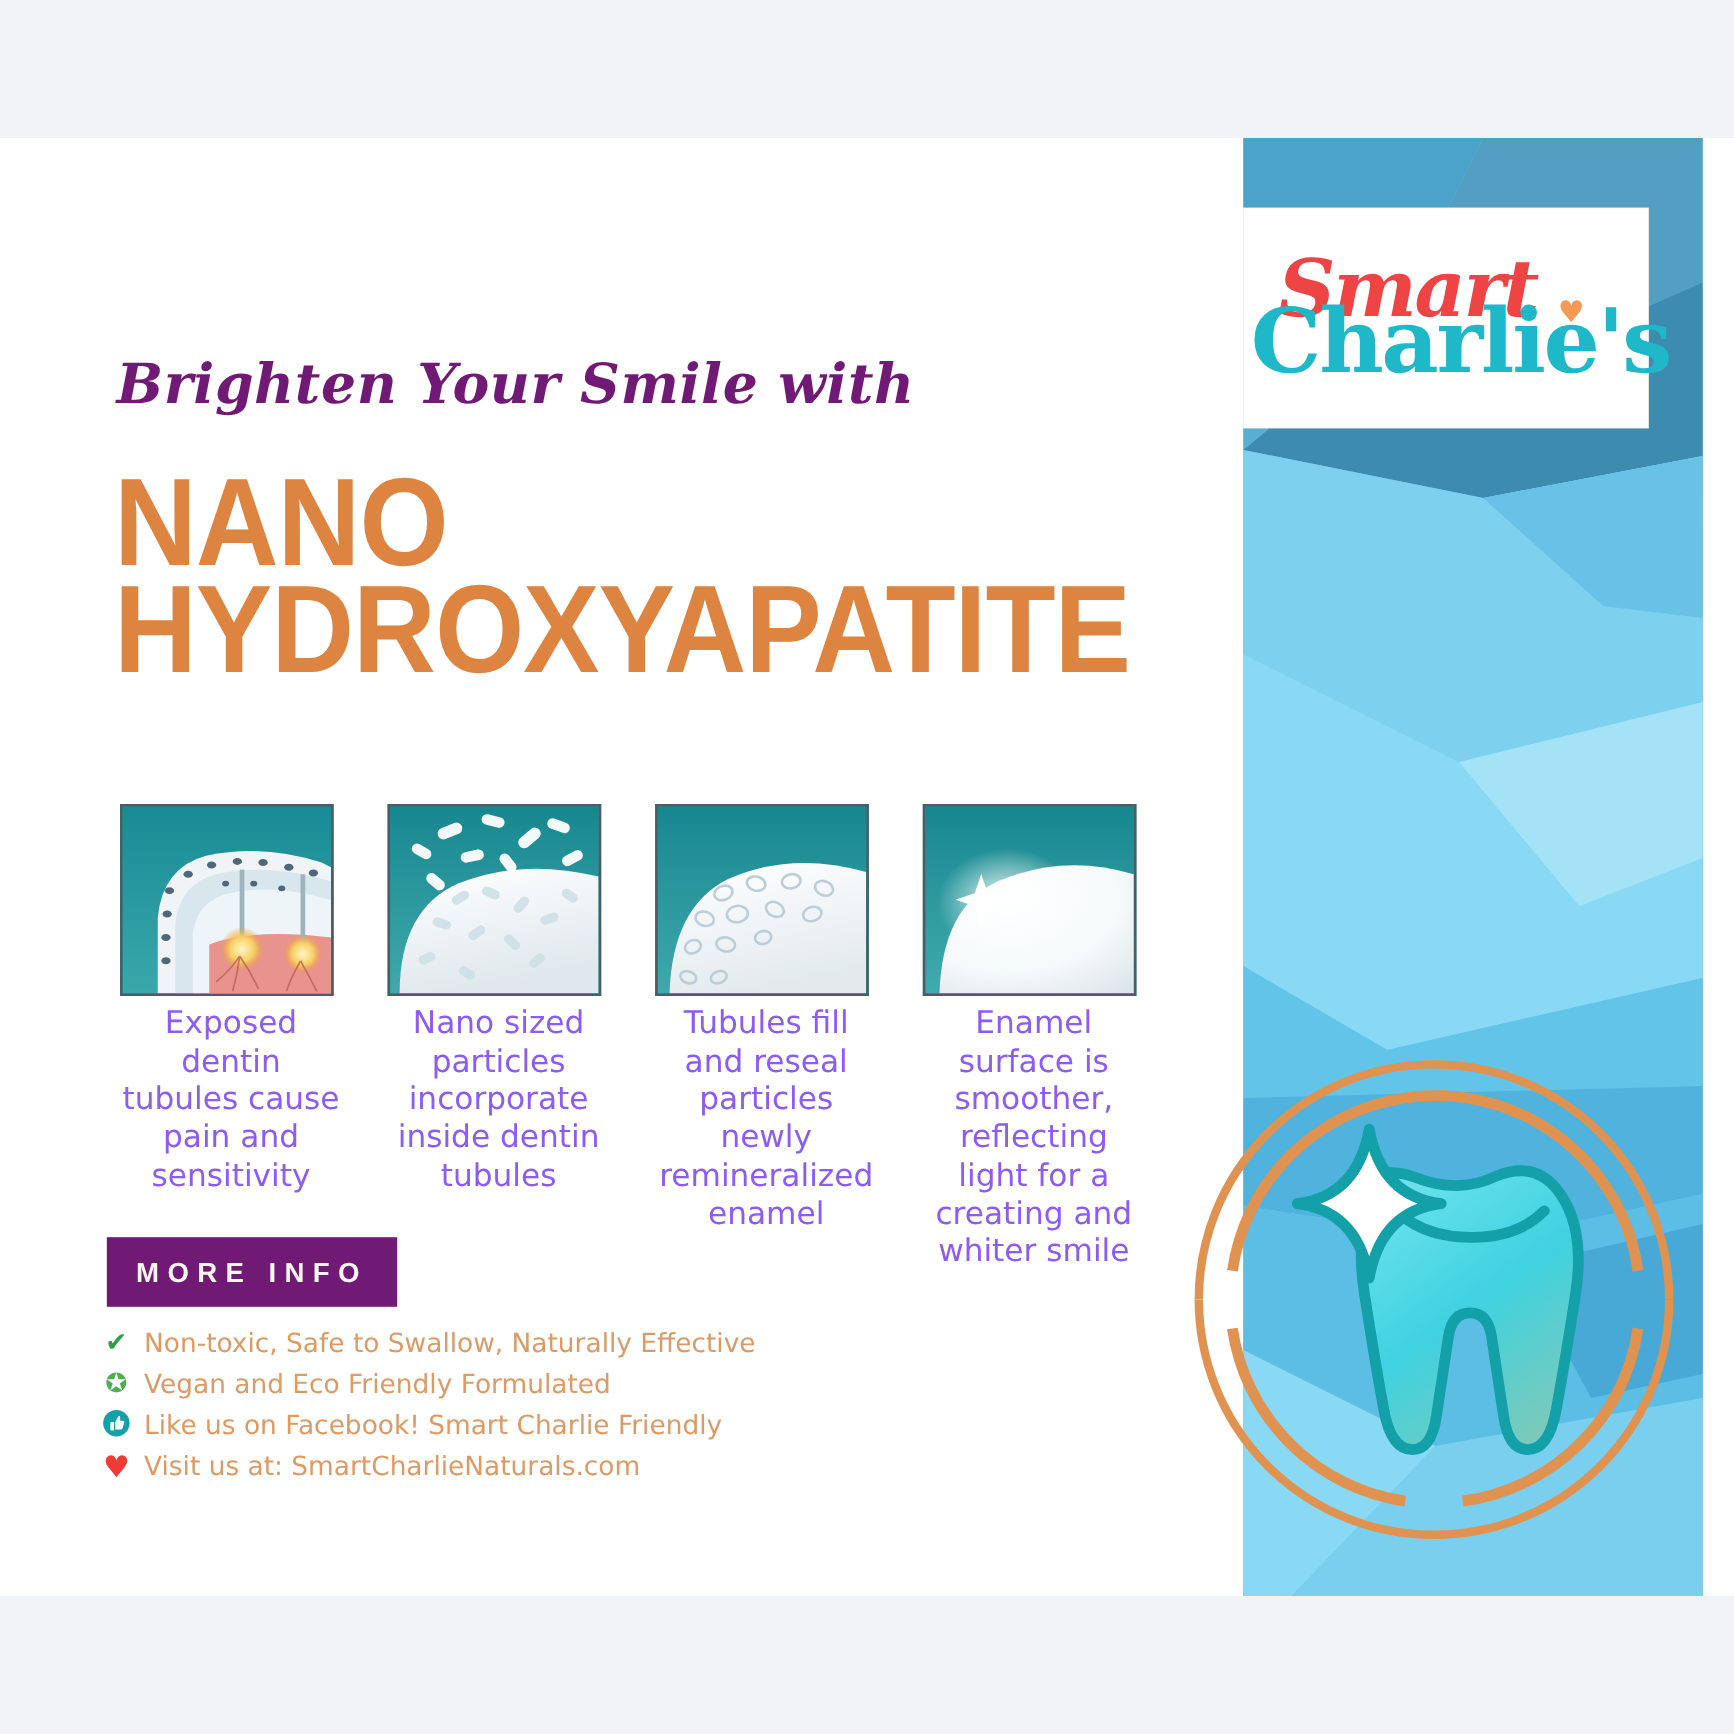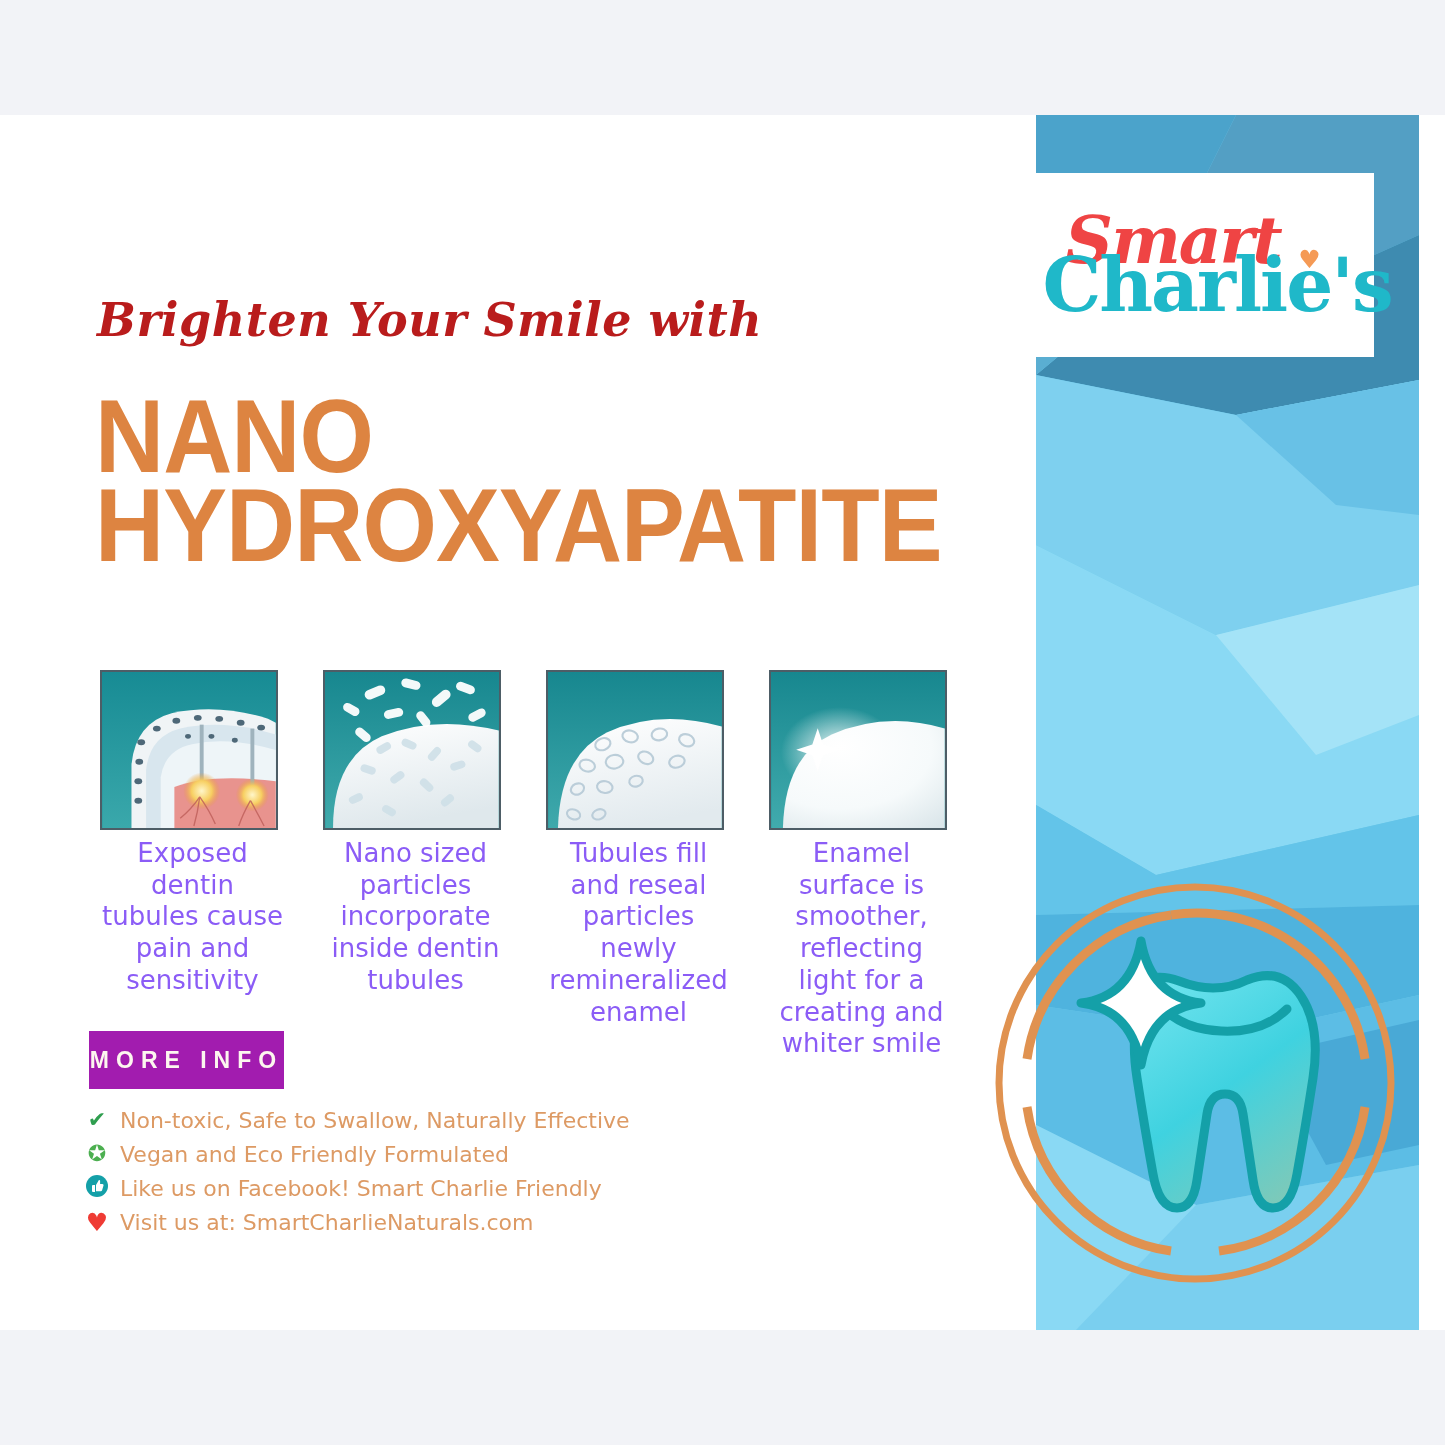--- a/index.html
+++ b/index.html
@@ -50,21 +50,21 @@
   .logo-heart {
     position: absolute; right: 73px; top: -4px;
     color: #f59a55; font-size: 25px;
   }
 
   
   .script-title {
     position: absolute; left: 97px; top: 178px;
     font-family: "DejaVu Serif", serif;
     font-style: italic; font-weight: 700;
-    font-size: 46px; color: #b91c1c;
+    font-size: 46px; color: #701a75;
     letter-spacing: 0.5px;
   }
   .big-title {
     position: absolute; left: 95px; top: 277px;
     font-family: "Liberation Sans", sans-serif;
     font-weight: 700; font-size: 104px;
     line-height: 0.86; color: #dd8441;
     letter-spacing: -1px;
     transform: scaleX(0.92); transform-origin: left top;
   }
@@ -81,22 +81,22 @@
   .panel .cap {
     margin-top: 8px; width: 185px;
     font-size: 26px; line-height: 1.22;
     color: #8b5cf6; text-align: center;
     font-family: "DejaVu Sans", sans-serif;
   }
 
   
   .more-info {
     position: absolute; left: 89px; top: 1915px;
-    width: 195px; height: 58px;
-    background: #a21caf; color: #fdf6ef;
+    width: 242px; height: 58px;
+    background: #701a75; color: #fdf6ef;
     font-size: 23px; font-weight: 700;
     letter-spacing: 7px;
     display: flex; align-items: center; justify-content: center;
   }
 
   
   .bullets { position: absolute; left: 84px; top: 1990px; width: 620px; }
   .bullet {
     display: flex; align-items: center;
     gap: 10px; height: 34px;

